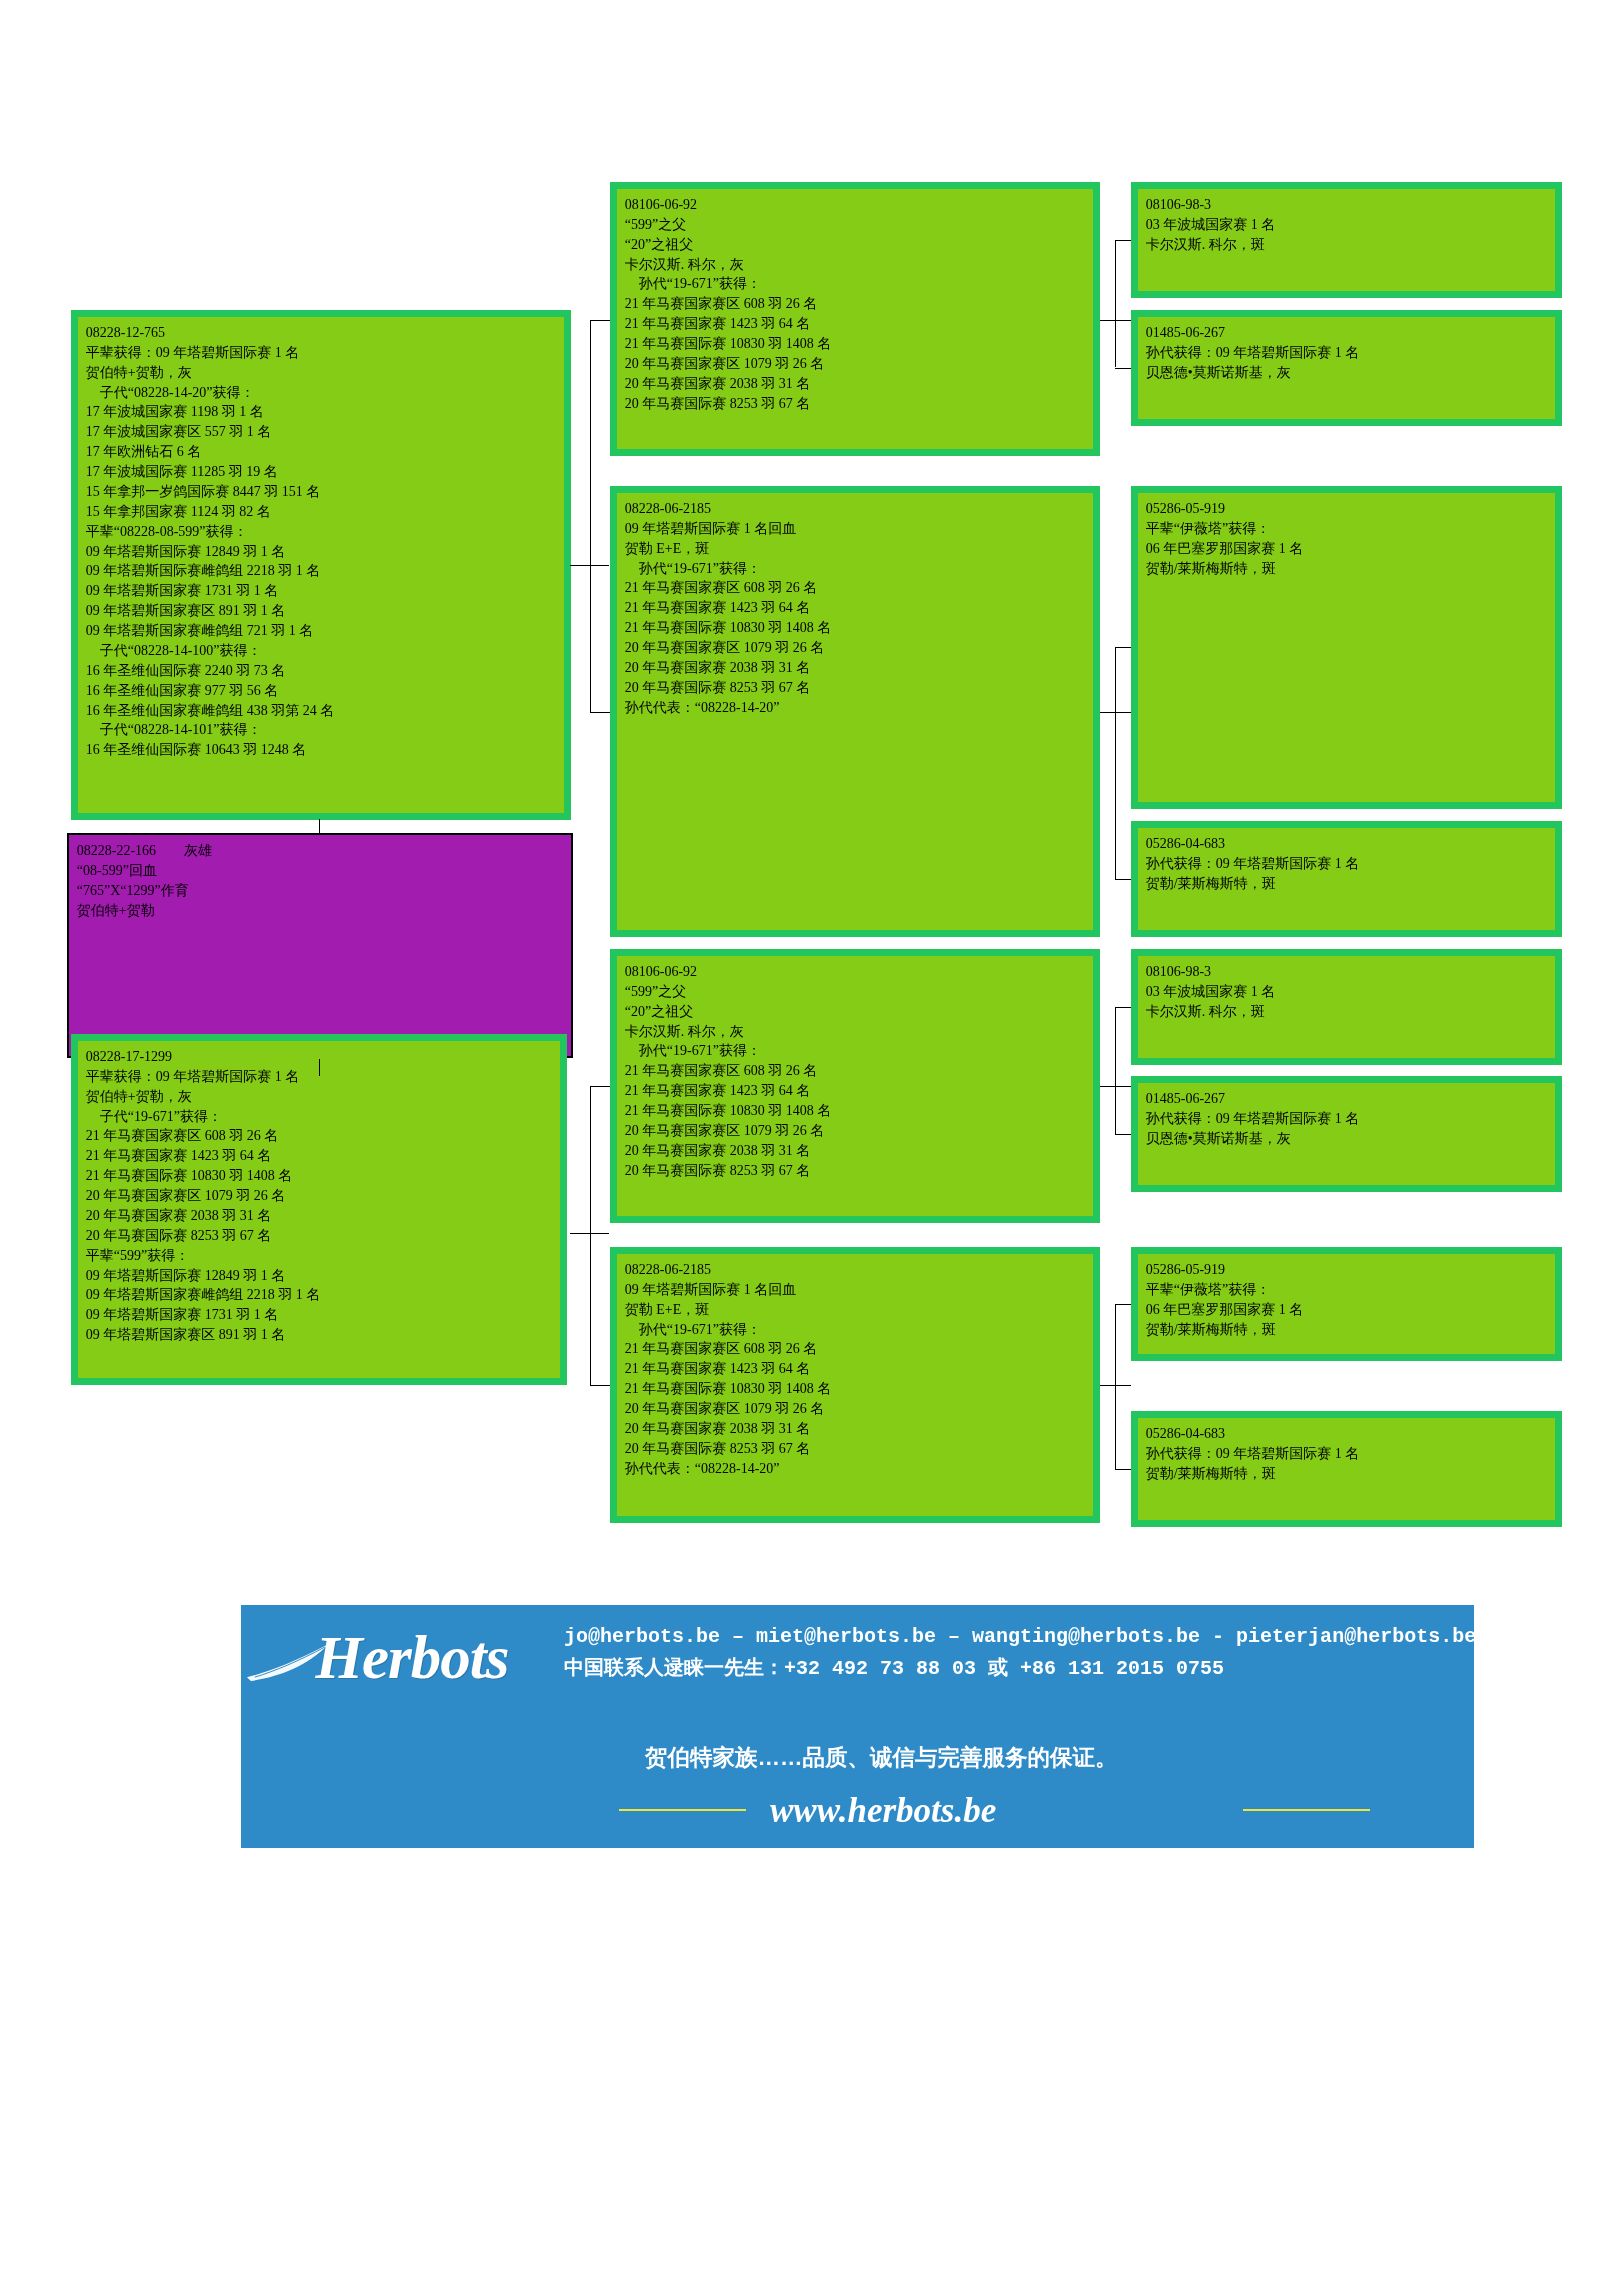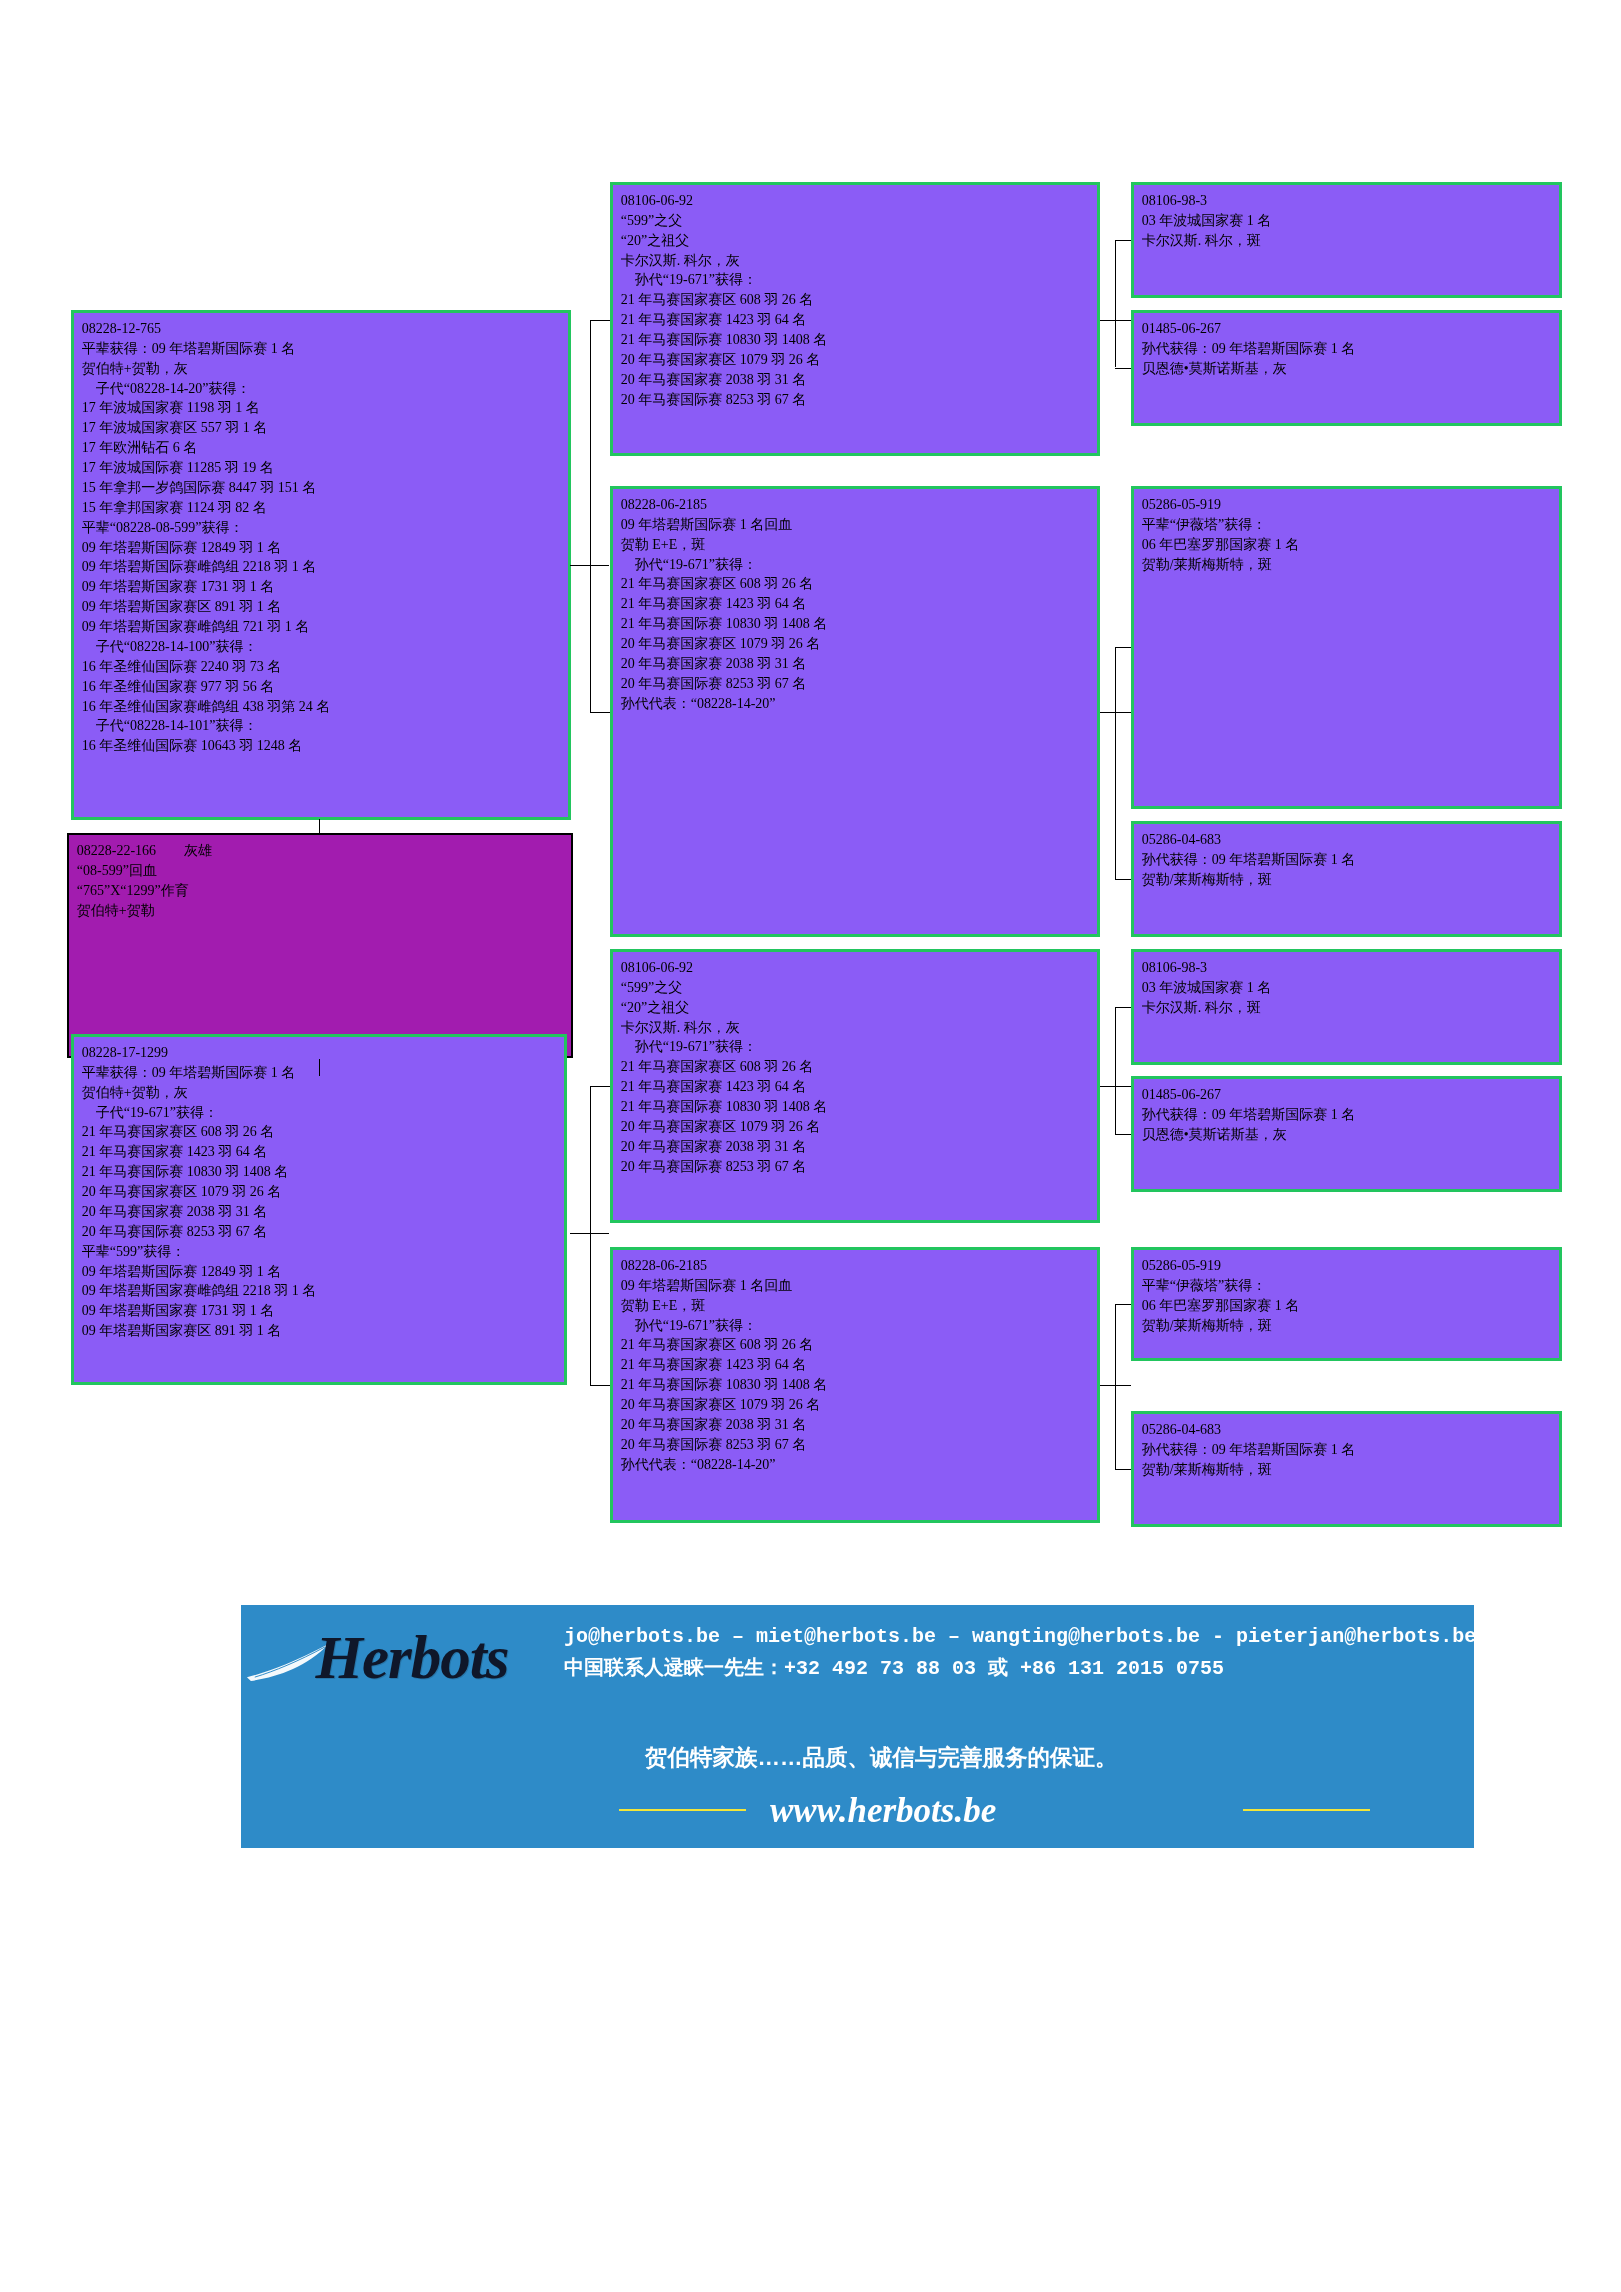--- a/index.html
+++ b/index.html
@@ -13,23 +13,23 @@
     position: relative;
     font-family: "Liberation Serif", "DejaVu Serif", serif;
     color: #000;
   }
   .page {
     position: absolute;
     inset: 0;
   }
   .box {
     position: absolute;
-    border: 3px solid #22c55e;
+    border: 7px solid #22c55e;
     box-sizing: border-box;
-    background: #8b5cf6;
+    background: #84cc16;
     padding: 5.9px 7.8px 3.9px 7.8px;
     font-size: 14px;
     line-height: 1.42;
     white-space: pre-wrap;
     overflow: hidden;
   }
   .box.subject {
     background: #a21caf;
     border: 2.9px solid #000;
   }
@@ -49,21 +49,21 @@
     height: 243px;
     background: #2e8bc8;
     overflow: hidden;
   }
   .banner .logo {
     position: absolute;
     left: 17.6px;
     top: 21.6px;
     width: 323px;
     height: 196px;
-    color: #0f172a;
+    color: #ffffff;
   }
   .banner .logo .wordmark {
     font-family: "Liberation Serif", serif;
     font-style: italic;
     font-weight: bold;
     font-size: 61px;
     letter-spacing: -1px;
     line-height: 1;
     margin-left: 57px;
     text-shadow: 1px 1px 0 rgba(0,0,0,.15);

